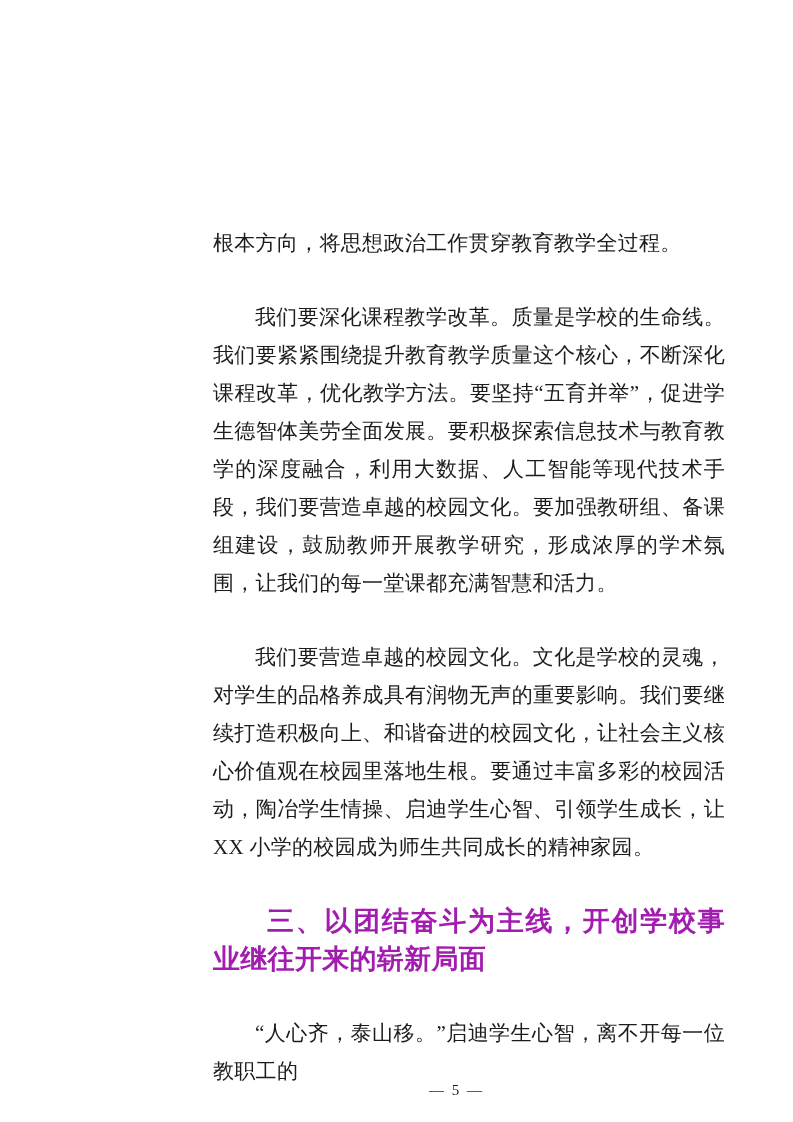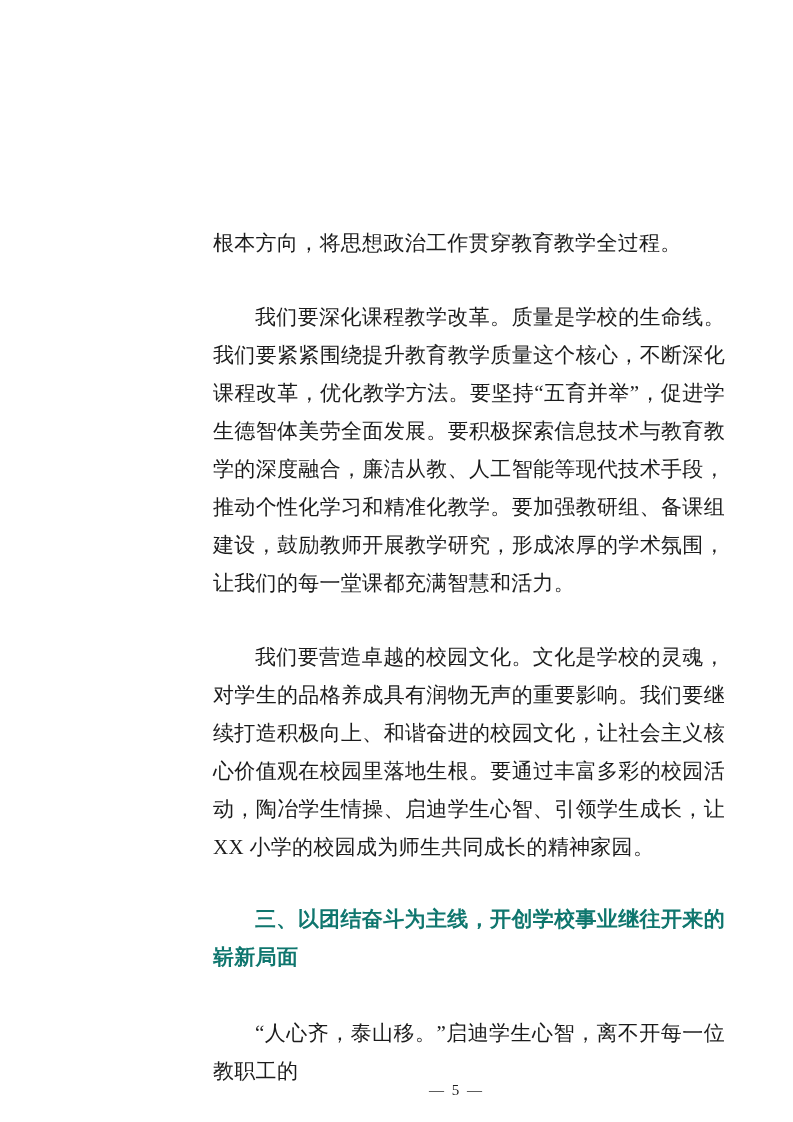--- a/index.html
+++ b/index.html
@@ -34,50 +34,50 @@
     text-indent: 2em;
     word-break: break-all;
     letter-spacing: 0.3px;
   }
 
   .para.no-indent {
     text-indent: 0;
   }
 
   .heading {
-    font-family: Liberation Mono, monospace;
+    font-family: Liberation Sans, sans-serif;
     font-weight: 700;
-    font-size: 21px;
+    font-size: 27px;
     line-height: 38px;
     text-align: justify;
     text-indent: 2em;
     word-break: break-all;
     letter-spacing: 0.3px;
-    color: #0f766e;
+    color: #a21caf;
   }
 
   .footer {
     position: absolute;
     left: 0;
     right: 0;
     bottom: 58px;
     text-align: center;
     font-size: 15px;
     line-height: 20px;
     color: #1c1c1c;
     letter-spacing: 2px;
   }
 </style>
 </head>
 <body>
 
 <div class="page">
   <div class="content">
     <p class="para no-indent">根本方向，将思想政治工作贯穿教育教学全过程。</p>
-    <p class="para">我们要深化课程教学改革。质量是学校的生命线。我们要紧紧围绕提升教育教学质量这个核心，不断深化课程改革，优化教学方法。要坚持“五育并举”，促进学生德智体美劳全面发展。要积极探索信息技术与教育教学的深度融合，廉洁从教、人工智能等现代技术手段，推动个性化学习和精准化教学。要加强教研组、备课组建设，鼓励教师开展教学研究，形成浓厚的学术氛围，让我们的每一堂课都充满智慧和活力。</p>
+    <p class="para">我们要深化课程教学改革。质量是学校的生命线。我们要紧紧围绕提升教育教学质量这个核心，不断深化课程改革，优化教学方法。要坚持“五育并举”，促进学生德智体美劳全面发展。要积极探索信息技术与教育教学的深度融合，利用大数据、人工智能等现代技术手段，我们要营造卓越的校园文化。要加强教研组、备课组建设，鼓励教师开展教学研究，形成浓厚的学术氛围，让我们的每一堂课都充满智慧和活力。</p>
     <p class="para">我们要营造卓越的校园文化。文化是学校的灵魂，对学生的品格养成具有润物无声的重要影响。我们要继续打造积极向上、和谐奋进的校园文化，让社会主义核心价值观在校园里落地生根。要通过丰富多彩的校园活动，陶冶学生情操、启迪学生心智、引领学生成长，让 XX 小学的校园成为师生共同成长的精神家园。</p>
     <h2 class="heading">三、以团结奋斗为主线，开创学校事业继往开来的崭新局面</h2>
     <p class="para">“人心齐，泰山移。”启迪学生心智，离不开每一位教职工的</p>
   </div>
 
   <div class="footer">
     <span>— 5 —</span>
   </div>
 </div>
 

